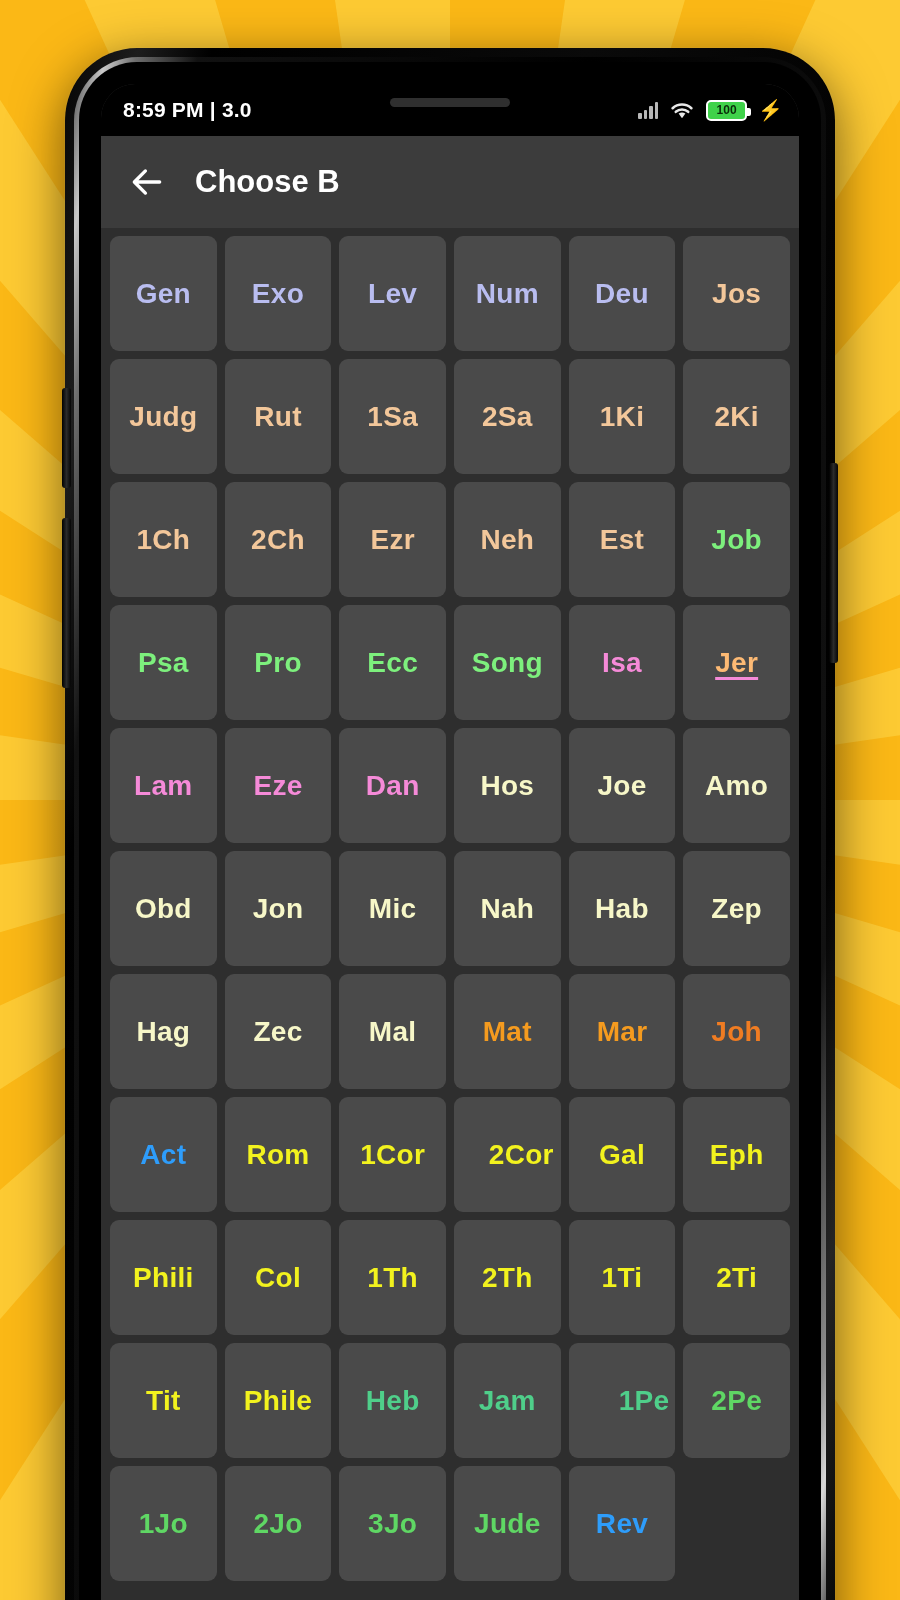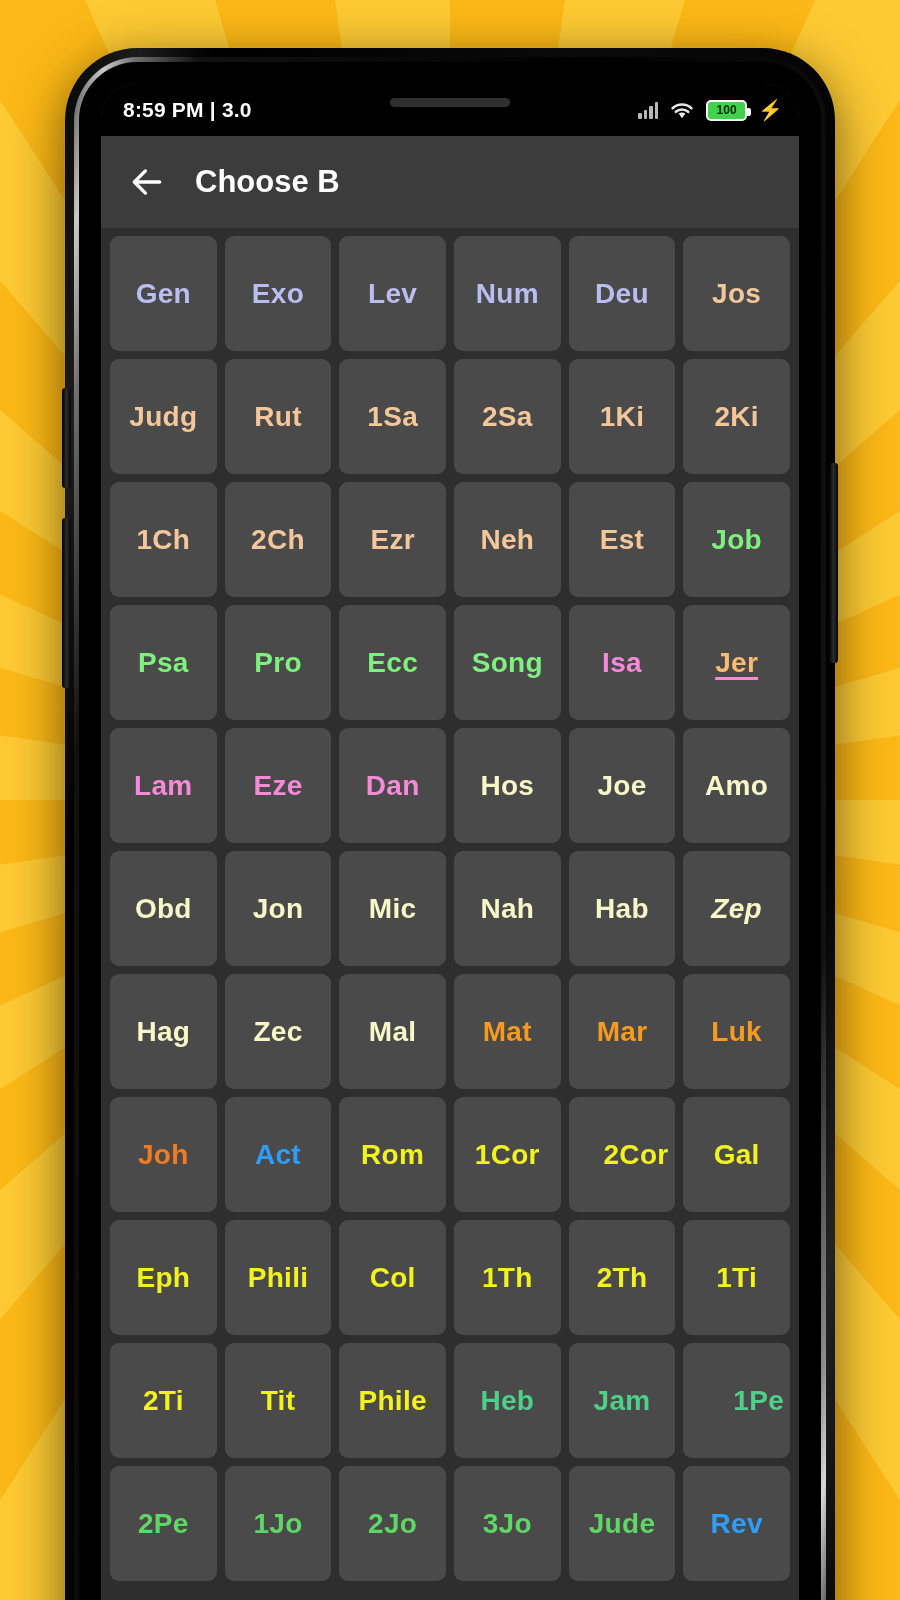--- a/index.html
+++ b/index.html
@@ -270,41 +270,38 @@
           </div>
           <div class="tile" style="color: rgb(247, 247, 200);">
             <span>Mic</span>
           </div>
           <div class="tile" style="color: rgb(247, 247, 200);">
             <span>Nah</span>
           </div>
           <div class="tile" style="color: rgb(247, 247, 200);">
             <span>Hab</span>
           </div>
-          <div class="tile" style="color: rgb(247, 247, 200); font-style: italic;">
+          <div class="tile" style="color: rgb(247, 247, 200);">
             <span>Zep</span>
           </div>
           <div class="tile" style="color: rgb(247, 247, 200);">
             <span>Hag</span>
           </div>
           <div class="tile" style="color: rgb(247, 247, 200);">
             <span>Zec</span>
           </div>
           <div class="tile" style="color: rgb(247, 247, 200);">
             <span>Mal</span>
           </div>
           <div class="tile" style="color: rgb(245, 155, 31);">
             <span>Mat</span>
           </div>
           <div class="tile" style="color: rgb(245, 155, 31);">
             <span>Mar</span>
           </div>
-          <div class="tile" style="color: rgb(245, 155, 31);">
-            <span>Luk</span>
-          </div>
           <div class="tile" style="color: rgb(240, 124, 34);">
             <span>Joh</span>
           </div>
           <div class="tile" style="color: rgb(46, 157, 251);">
             <span>Act</span>
           </div>
           <div class="tile" style="color: rgb(242, 242, 30);">
             <span>Rom</span>
           </div>
           <div class="tile" style="color: rgb(242, 242, 30);">

